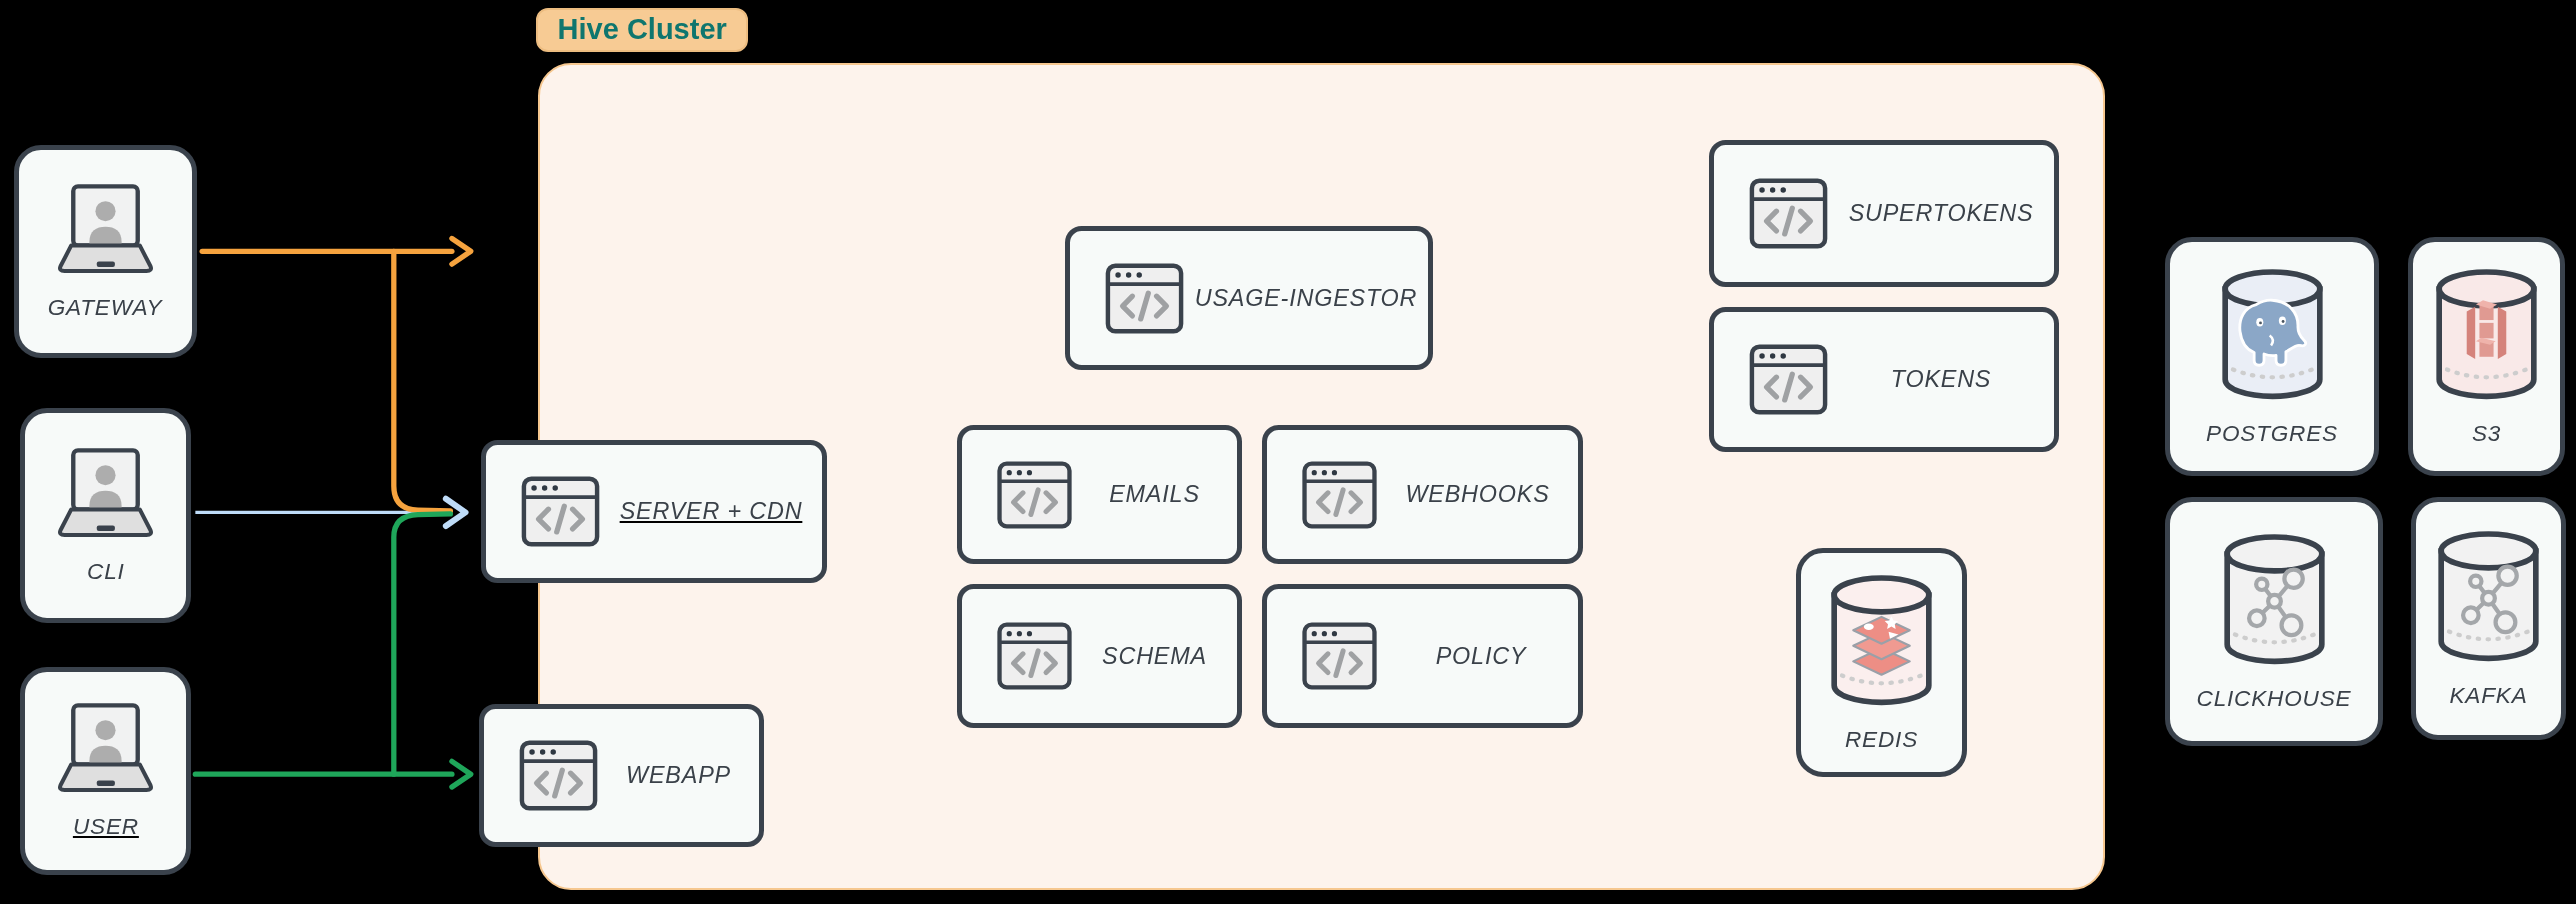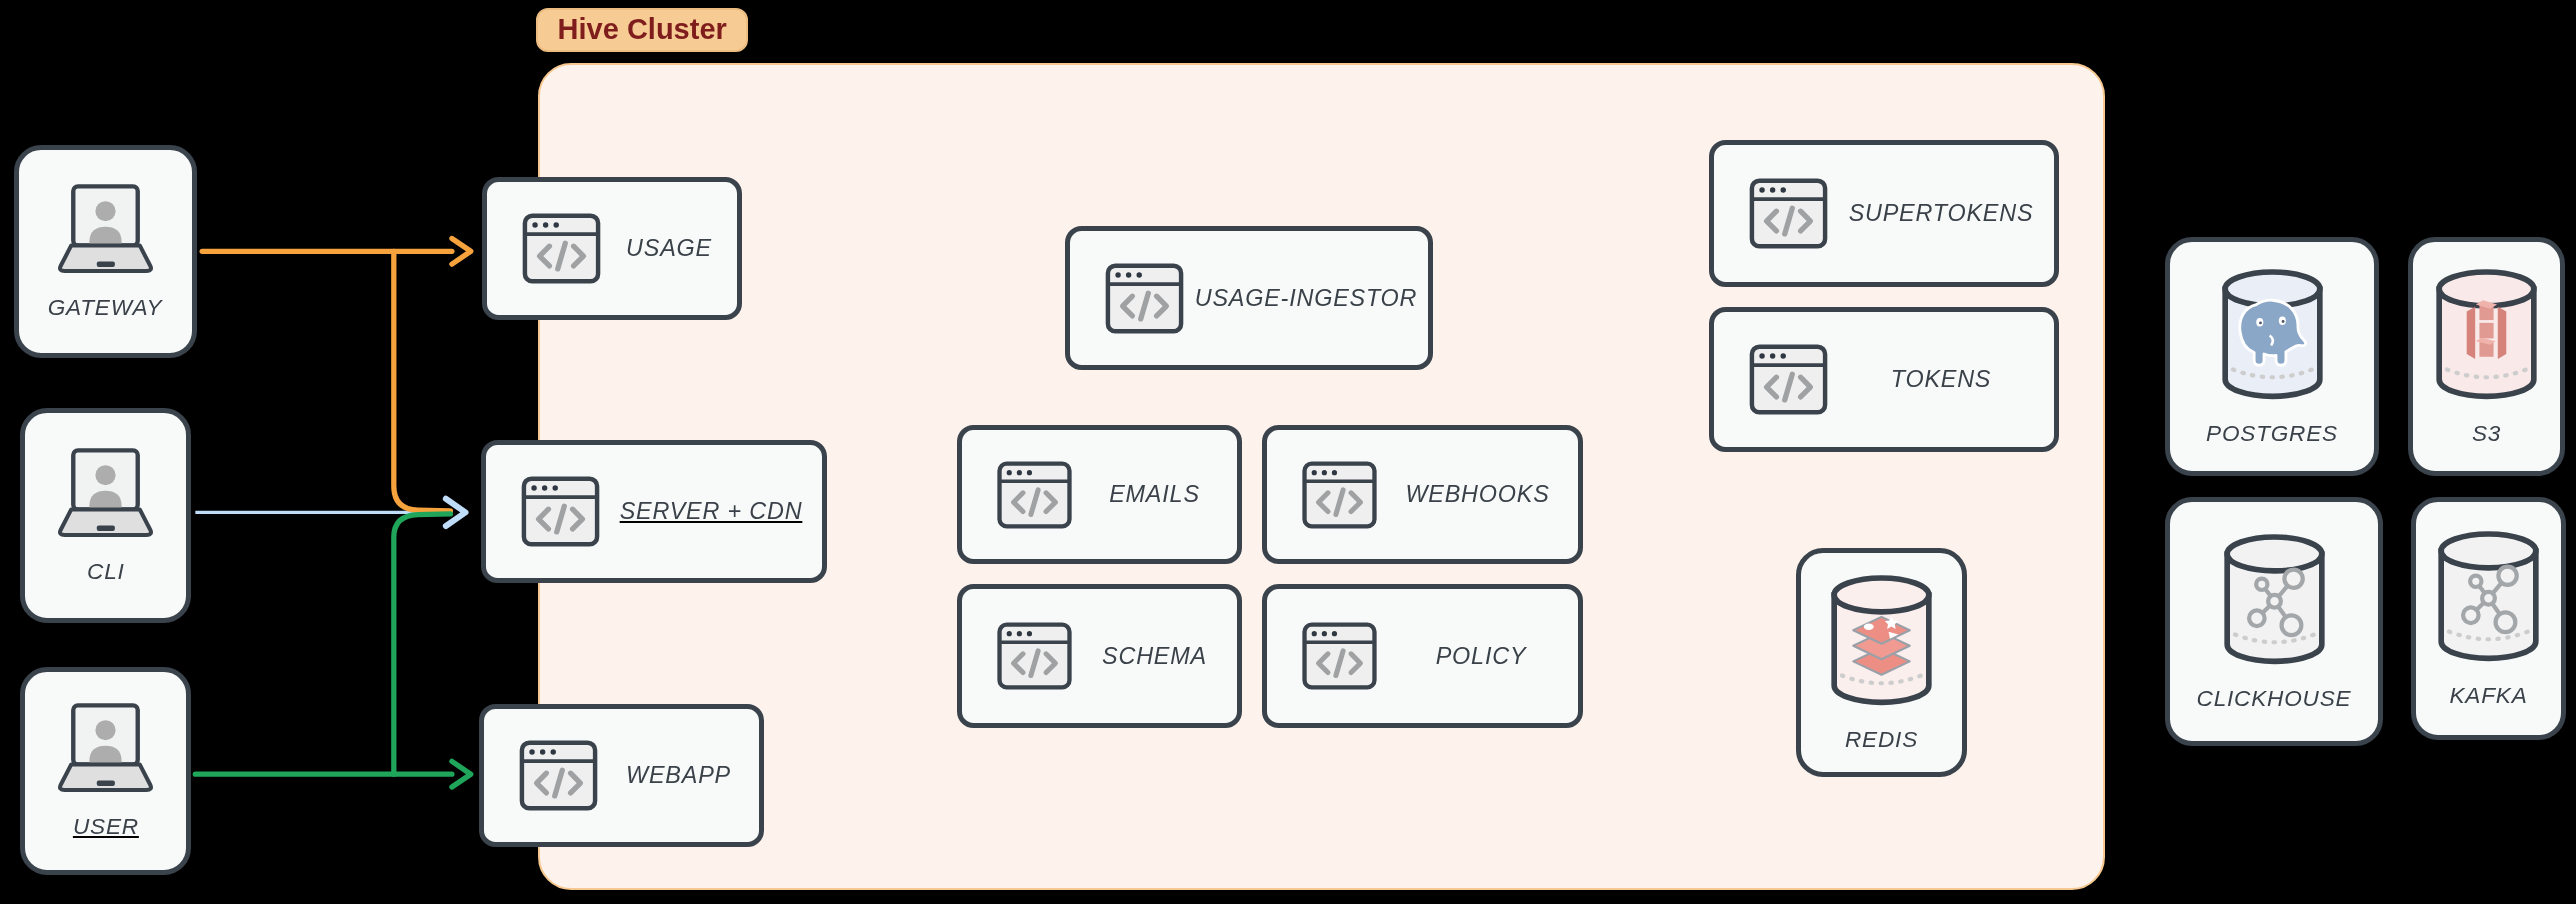--- a/index.html
+++ b/index.html
@@ -4,21 +4,21 @@
 <style>
   html,body{margin:0;padding:0;background:#000;}
   body{width:2576px;height:904px;position:relative;overflow:hidden;
        font-family:"Liberation Sans", sans-serif;}
   .canvas{position:absolute;inset:0;background:#000;}
 
   
   .cluster{position:absolute;left:538px;top:63px;width:1567px;height:827px;
            background:#FDF3EC;border:2.3px solid #F6C78F;border-radius:33px;box-sizing:border-box;}
   .badge{position:absolute;left:536px;top:7.5px;background:#F7CB94;border:2.3px solid #ECBC80;
-         border-radius:12px;padding:3.8px 19.6px;font-size:29px;font-weight:600;color:#7f1d1d;}
+         border-radius:12px;padding:3.8px 19.6px;font-size:29px;font-weight:600;color:#0f766e;}
 
   
   .node{position:absolute;box-sizing:border-box;background:#F7FAF9;
         border:5.3px solid #3A424C;display:flex;}
   .client,.db{flex-direction:column;align-items:center;justify-content:center;border-radius:27px;}
   .service{align-items:center;border-radius:16.6px;}
   .service .svc-icon{margin-left:35px;flex:0 0 auto;}
   .service .lbl{flex:1;text-align:center;padding:0 10.6px;}
   .lbl{font-style:italic;font-weight:500;color:#3A4149;letter-spacing:0.8px;}
   .service .lbl{font-size:23.4px;}
@@ -130,26 +130,20 @@
       </svg>
     <div class="lbl">CLI</div>
   </div>
   <div class="node client" id="n-user">
     <svg width="121" height="94" viewBox="0 0 180 140">
         <use href="#sym-laptop"></use>
       </svg>
     <div class="lbl">USER</div>
   </div>
 
-  <div class="node service" id="n-usage">
-    <svg class="svc-icon" width="79" height="71" viewBox="0 0 104 94">
-        <use href="#sym-browser"></use>
-      </svg>
-    <div class="lbl">USAGE</div>
-  </div>
   <div class="node service" id="n-server-cdn">
     <svg class="svc-icon" width="79" height="71" viewBox="0 0 104 94">
         <use href="#sym-browser"></use>
       </svg>
     <div class="lbl">SERVER + CDN</div>
   </div>
   <div class="node service" id="n-webapp">
     <svg class="svc-icon" width="79" height="71" viewBox="0 0 104 94">
         <use href="#sym-browser"></use>
       </svg>

